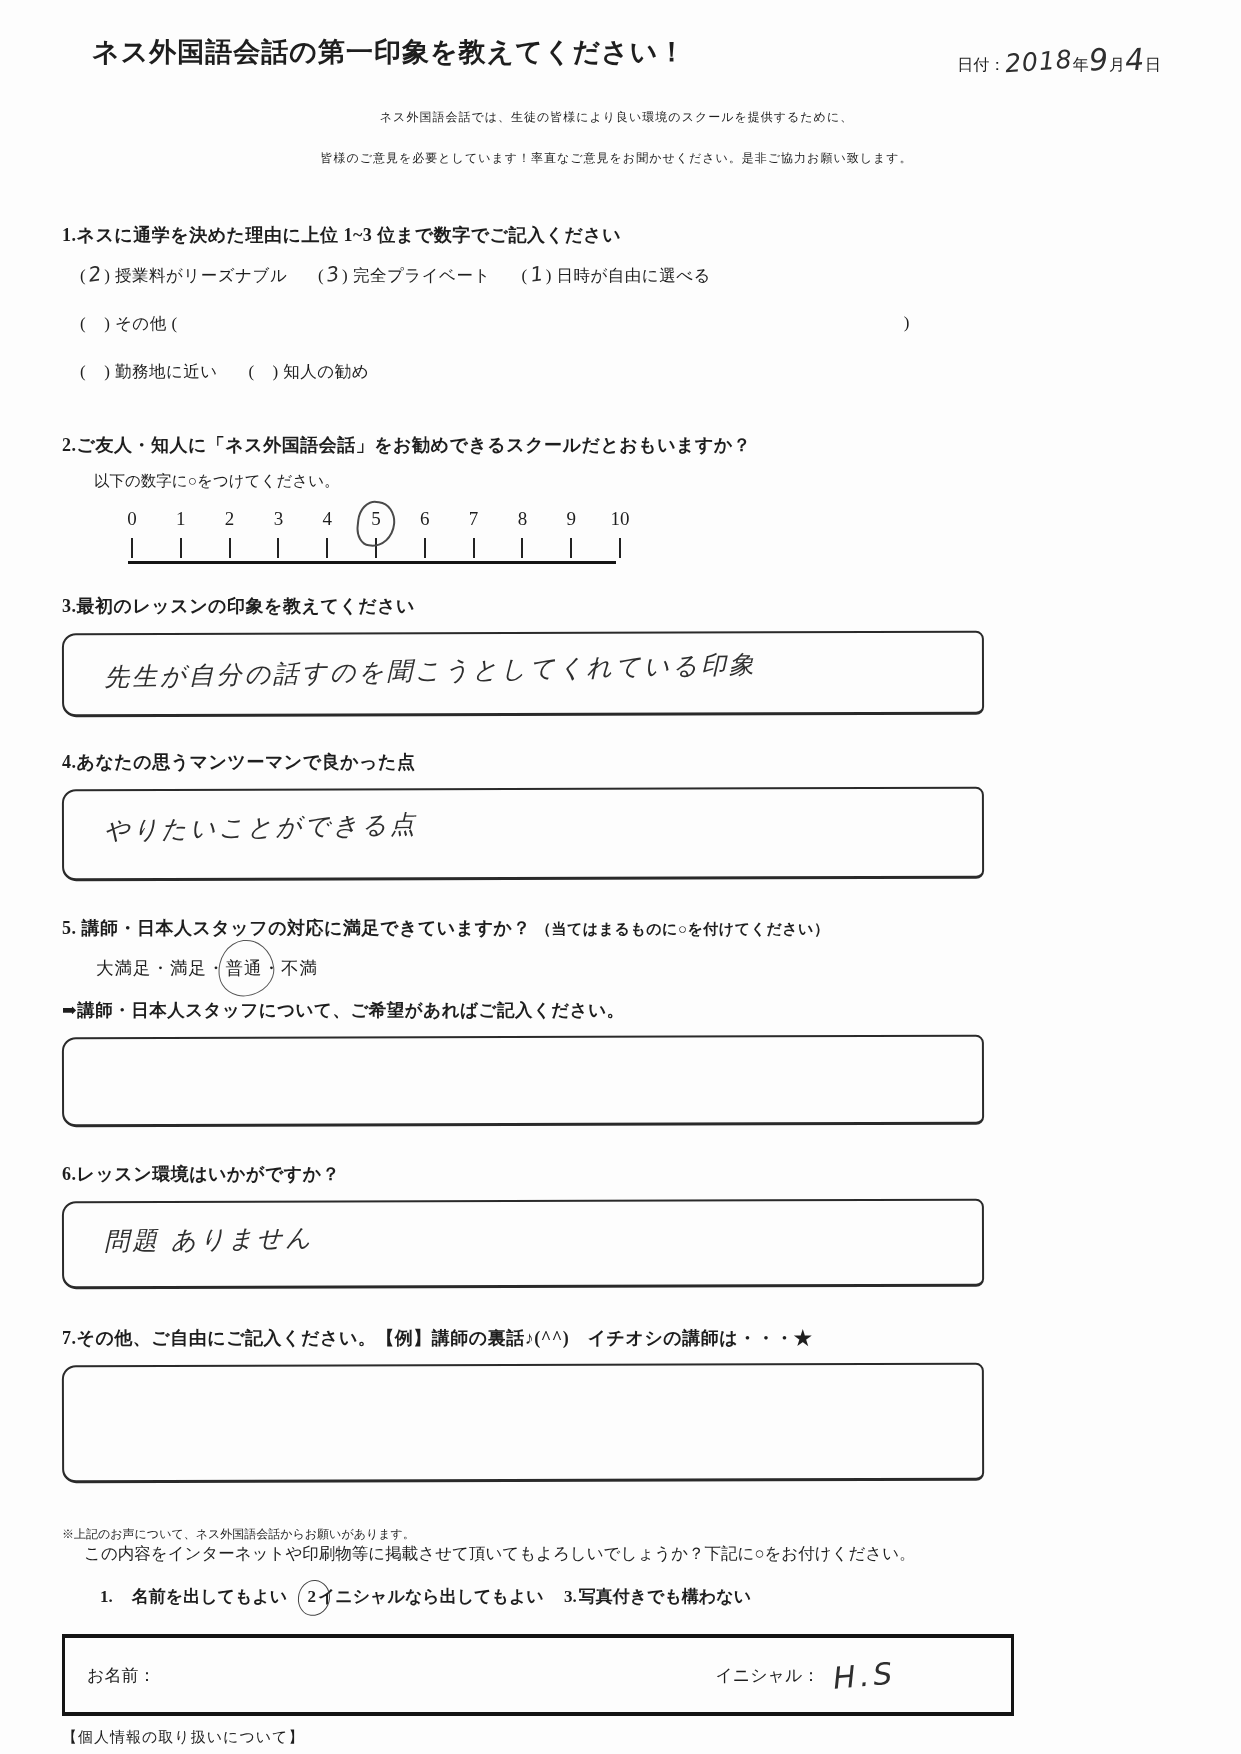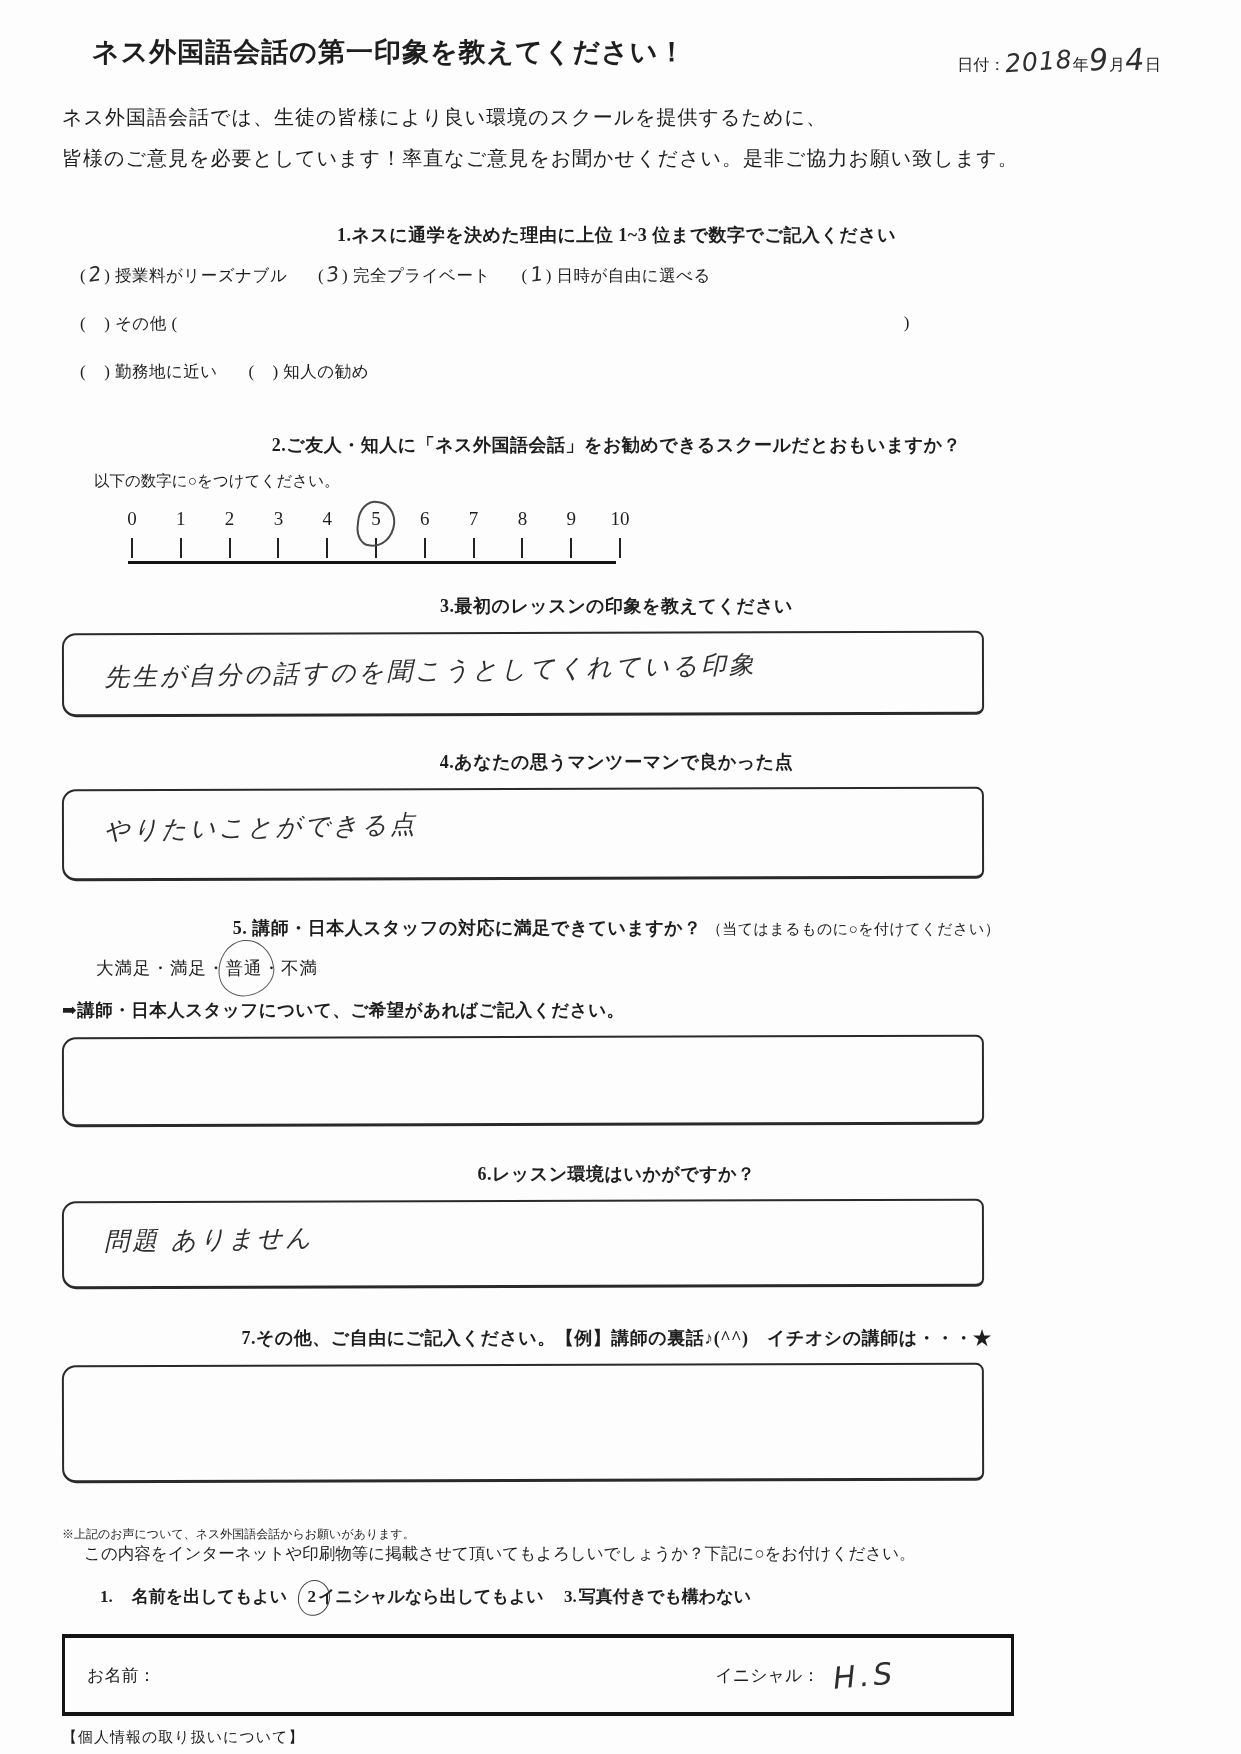--- a/index.html
+++ b/index.html
@@ -13,24 +13,24 @@
     overflow: hidden;
   }
   
   .header { display: flex; align-items: flex-start; }
   .title { margin-left: 30px; font-size: 27px; font-weight: bold; letter-spacing: 1px; }
   .date-block { margin-left: auto; margin-right: 10px; white-space: nowrap; font-size: 16px; padding-top: 8px; }
   .hand { font-family: "DejaVu Sans", sans-serif; font-style: italic; color: #2e2e2e; }
   .date-num { font-size: 25px; letter-spacing: 1px; display: inline-block; transform: rotate(-4deg); }
   .date-num.big { font-size: 30px; }
   
-  .intro { margin-top: 20px; text-align: left; font-size: 20px; line-height: 41px; letter-spacing: 1px; }
-  
-  .q-title { font-size: 18px; font-weight: bold; letter-spacing: 0.5px; text-align: center; }
-  .q-note { font-size: 15px; font-weight: normal; }
+  .intro { margin-top: 20px; text-align: center; font-size: 12px; line-height: 41px; letter-spacing: 1px; }
+  
+  .q-title { font-size: 18px; font-weight: bold; letter-spacing: 0.5px; }
+  .q-note { font-size: 15px; font-weight: bold; }
   .q1 { margin-top: 44px; }
   .q1-row { margin-left: 18px; font-size: 16.5px; letter-spacing: 0.5px; }
   .q1-row.r1 { margin-top: 18px; }
   .q1-row.r2 { margin-top: 26px; }
   .q1-row.r3 { margin-top: 26px; display: flex; width: 830px; }
   .opt-item { margin-right: 26px; }
   .paren { font-size: 17px; }
   .rank { display: inline-block; min-width: 18px; text-align: center; font-size: 20px; transform: rotate(-8deg); line-height: 14px; }
   .spacer { flex: 1; }
   .q2 { margin-top: 50px; }

